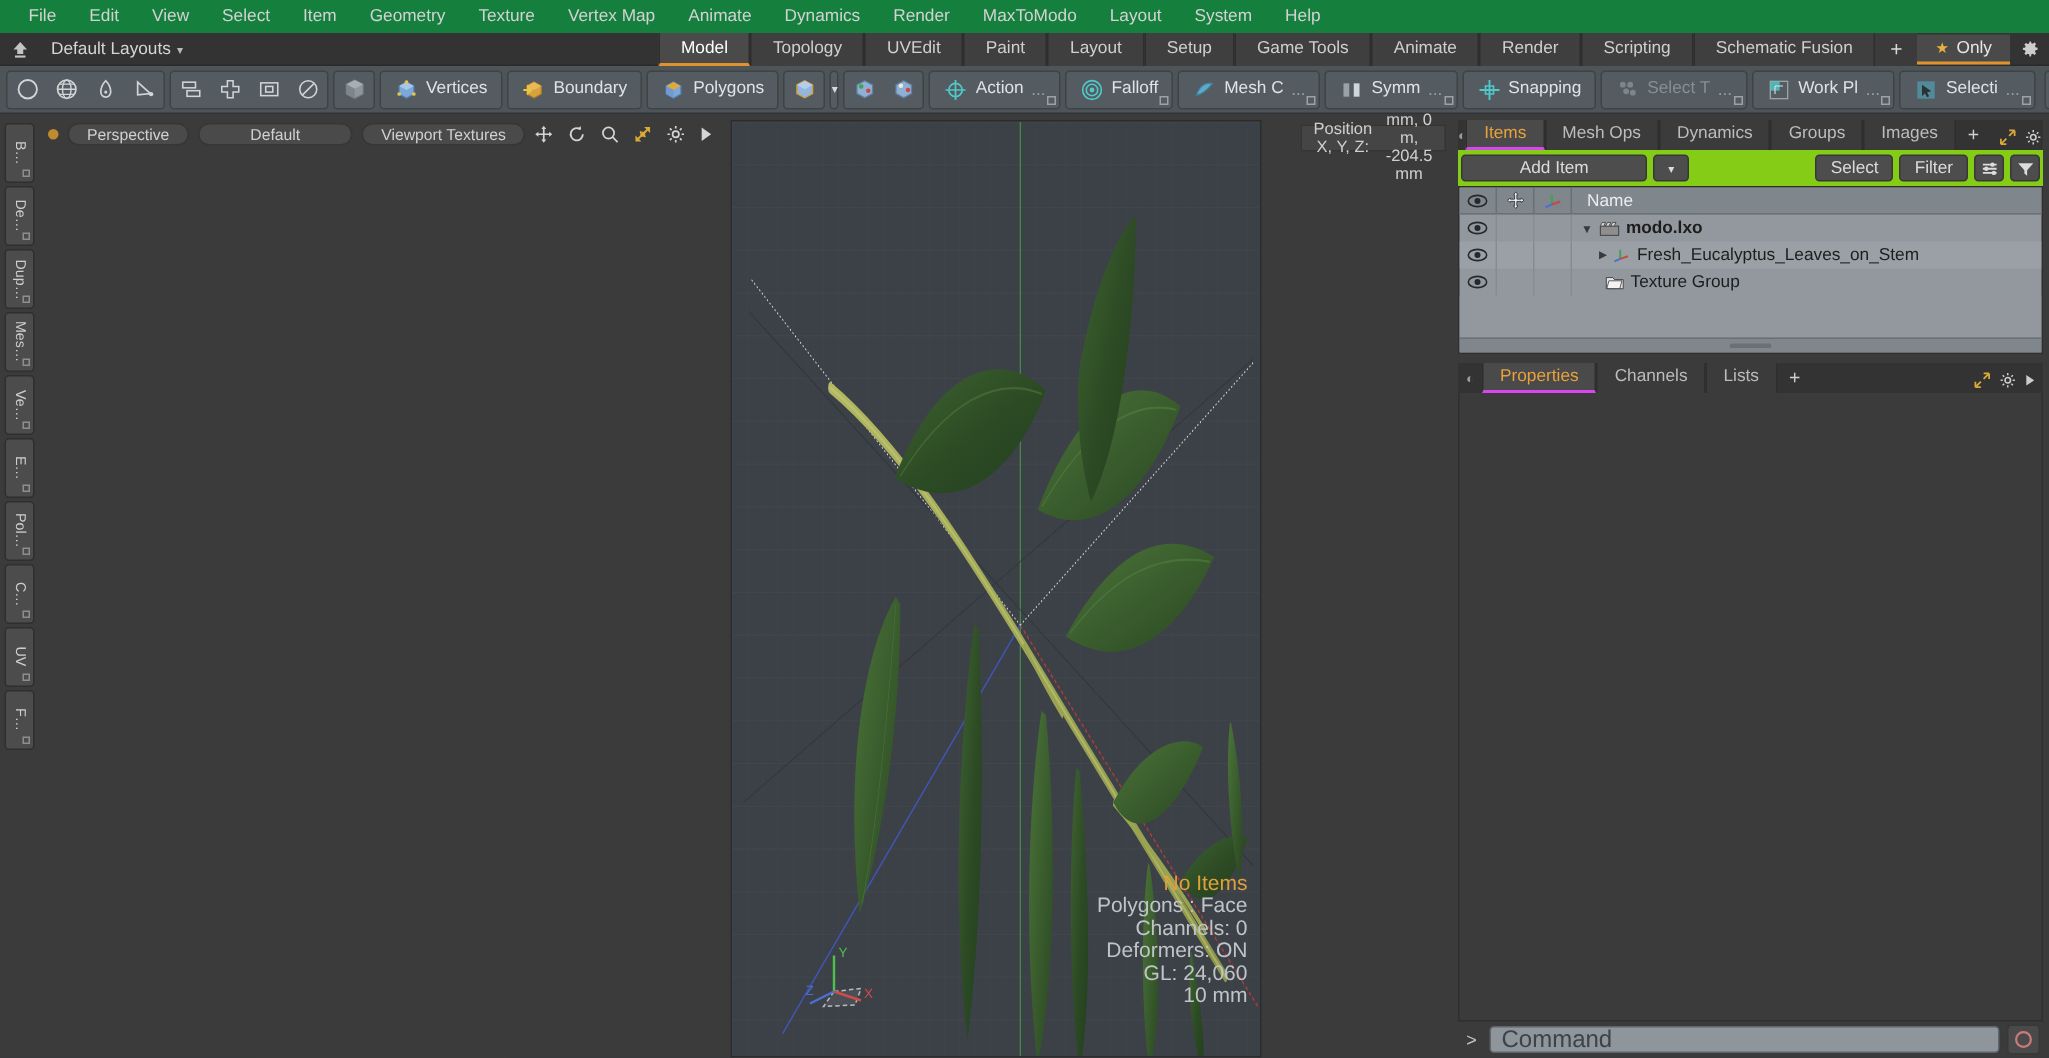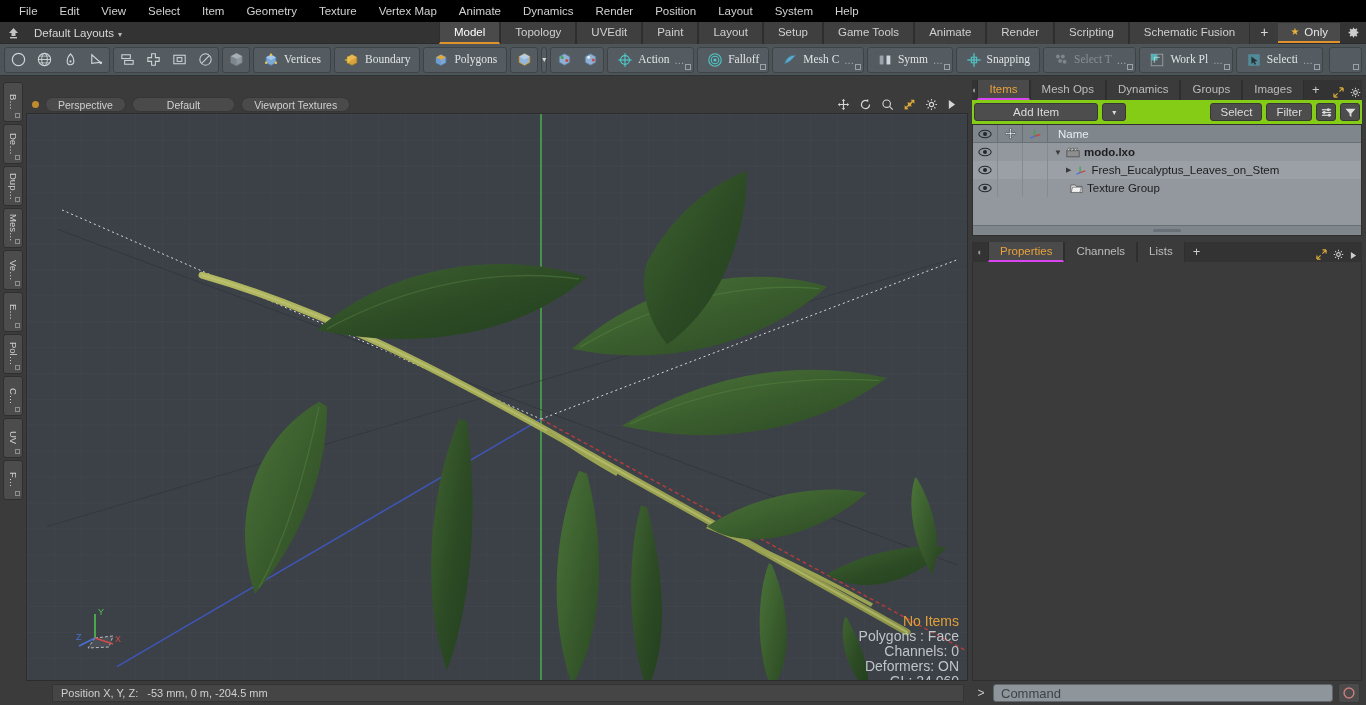--- a/index.html
+++ b/index.html
@@ -6,21 +6,21 @@
   html,body{background:#3b3b3b;}
   body {
     width:1366px; height:705px; overflow:hidden;
     font-family:"Liberation Sans", sans-serif;
     font-size:11px; color:#c9c9c9;
     background:#3b3b3b; position:relative;
   }
   .app{width:1366px;height:705px;display:flex;flex-direction:column;background:#3b3b3b;}
 
   
-  .menubar{height:22px;background:#000000;display:flex;align-items:center;padding-left:8px;flex:0 0 22px;}
+  .menubar{height:22px;background:#15803d;display:flex;align-items:center;padding-left:8px;flex:0 0 22px;}
   .menubar .mi{padding:0 11px;height:22px;line-height:22px;color:#d2d2d2;font-size:11.5px;white-space:nowrap;}
 
   
   .layoutbar{height:22px;background:#333;display:flex;align-items:center;flex:0 0 22px;border-bottom:1px solid #2b2b2b;}
   .lay-home{width:26px;height:22px;display:flex;align-items:center;justify-content:center;color:#bdbdbd;font-size:12px;}
   .lay-title{padding:0 8px;color:#d6d6d6;font-size:11.5px;white-space:nowrap;}
   .lay-caret{font-size:8px;margin-left:4px;color:#bbb;}
   .lay-spacer{flex:1 1 auto;}
   .ltabs{display:flex;height:22px;}
   .ltab{padding:0 14px;height:22px;line-height:21px;background:#3f3f3f;color:#cfcfcf;font-size:11.5px;
@@ -35,40 +35,40 @@
 
   
   .toolbar{height:32px;background:#4e5559;display:flex;align-items:center;padding:0 4px;gap:3px;flex:0 0 32px;
            border-bottom:1px solid #2f3336;}
   .tgroup{display:flex;align-items:center;background:#555c61;border:1px solid #3d4347;border-radius:3px;height:26px;}
   .tbtn{width:26px;height:24px;display:flex;align-items:center;justify-content:center;}
   .tbtn svg{display:block;}
   .tpill{display:flex;align-items:center;gap:5px;height:26px;padding:0 9px;background:#555c61;
          border:1px solid #3d4347;border-radius:3px;color:#dfe3e5;font-size:11.5px;white-space:nowrap;}
   .tpill.dim{color:#878f94;}
-  .tpill .lbl{line-height:1;font-family:Liberation Serif, serif;}
+  .tpill .lbl{line-height:1;}
   .tpill .dots{color:#9aa2a7;}
   .icon-cube{width:16px;height:16px;}
   .dropbtn{width:20px;height:26px;display:flex;align-items:center;justify-content:center;color:#d6dadd;font-size:8px;
            background:#555c61;border:1px solid #3d4347;border-radius:3px;}
   .corner{position:relative;}
   .corner:after{content:"";position:absolute;right:2px;bottom:2px;width:4px;height:4px;border:1px solid #9aa2a7;}
 
   
   .middle{flex:1 1 auto;display:flex;min-height:0;background:#3b3b3b;}
 
   
   .vtabs{width:26px;background:#3b3b3b;padding:6px 3px 0 3px;display:flex;flex-direction:column;}
   .vtab{width:20px;height:40px;background:#4c4c4c;border:1px solid #2f2f2f;border-radius:3px;margin-bottom:2px;
         display:flex;align-items:center;justify-content:center;position:relative;}
   .vtab span{writing-mode:vertical-rl;font-size:9.5px;color:#cfcfcf;letter-spacing:0px;white-space:nowrap;}
   .vtab:after{content:"";position:absolute;right:2px;bottom:3px;width:3px;height:3px;border:1px solid #8e8e8e;}
 
   
-  .vpcol{flex:1 1 auto;display:flex;flex-direction:column;min-width:0;padding:19px 2px 0 0;}
+  .vpcol{flex:1 1 auto;display:flex;flex-direction:row;min-width:0;padding:4px 2px 0 0;}
   .vpheader{height:18px;background:#3b3b3b;display:flex;align-items:center;gap:6px;padding:0 6px;flex:0 0 18px;}
   .vpdot{width:7px;height:7px;border-radius:50%;background:#c08a2e;}
   .vpchip{height:15px;line-height:14px;padding:0 12px;background:#4a4a4a;border:1px solid #363636;border-radius:8px;
           color:#d0d0d0;font-size:10.5px;white-space:nowrap;}
   .vpchip.wide{padding:0 34px;}
   .vpicons{margin-left:auto;display:flex;align-items:center;gap:9px;padding-right:6px;}
   .vpicons span{display:flex;align-items:center;justify-content:center;}
 
   .viewport{flex:1 1 auto;position:relative;overflow:hidden;background:#3c4147;border:1px solid #2c2c2c;}
   .vpstats{position:absolute;right:8px;top:500px;text-align:right;font-size:14px;line-height:15px;color:#bfc4c8;}
@@ -113,42 +113,42 @@
   .indent1{padding-left:18px;}
   .indent2{padding-left:22px;}
   .treebot{height:10px;background:#7f868c;border-top:1px solid #6a7077;display:flex;align-items:center;justify-content:center;}
   .scrollgrip{width:28px;height:3px;background:#6a7077;border-radius:2px;}
 
   .propbody{flex:1 1 auto;background:#3b3b3b;border:1px solid #2f2f2f;border-top:none;}
 
   .cmdbar{height:24px;display:flex;align-items:center;gap:5px;flex:0 0 24px;padding:0 2px;}
   .cmdprompt{width:14px;text-align:center;color:#c7c7c7;font-size:12px;}
   .cmdinput{flex:1 1 auto;height:18px;background:#8e959b;border:1px solid #5e656b;border-radius:3px;
-            display:flex;align-items:flex-end;padding:0 7px;color:#3d4348;font-size:13px;}
+            display:flex;align-items:flex-start;padding:0 7px;color:#3d4348;font-size:16px;}
   .cmdbtn{width:22px;height:20px;background:#4a4a4a;border:1px solid #383838;border-radius:3px;
           display:flex;align-items:center;justify-content:center;}
 </style>
 </head>
 <body>
 
 <div class="app">
 
   <div class="menubar">
     <div class="mi">File</div>
     <div class="mi">Edit</div>
     <div class="mi">View</div>
     <div class="mi">Select</div>
     <div class="mi">Item</div>
     <div class="mi">Geometry</div>
     <div class="mi">Texture</div>
     <div class="mi">Vertex Map</div>
     <div class="mi">Animate</div>
     <div class="mi">Dynamics</div>
     <div class="mi">Render</div>
-    <div class="mi">Position</div>
+    <div class="mi">MaxToModo</div>
     <div class="mi">Layout</div>
     <div class="mi">System</div>
     <div class="mi">Help</div>
   </div>
 
   <div class="layoutbar">
     <div class="lay-home">
       <svg width="13" height="13" viewBox="0 0 13 13">
           <path d="M6.5 2 L11 7 H8.5 V10 H4.5 V7 H2 Z" fill="#c4c4c4"></path>
           <rect x="3" y="11" width="7" height="1.4" fill="#c4c4c4"></rect>

